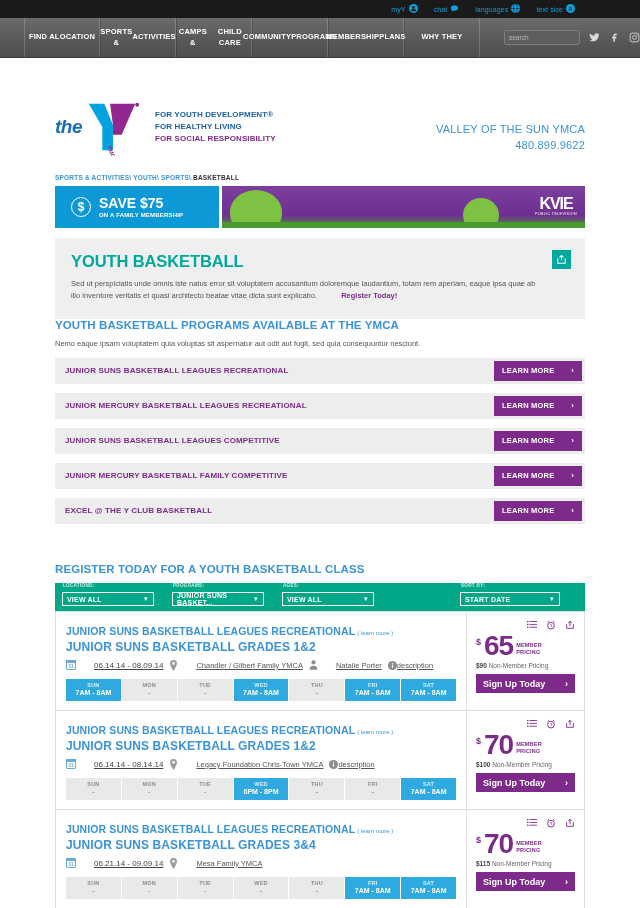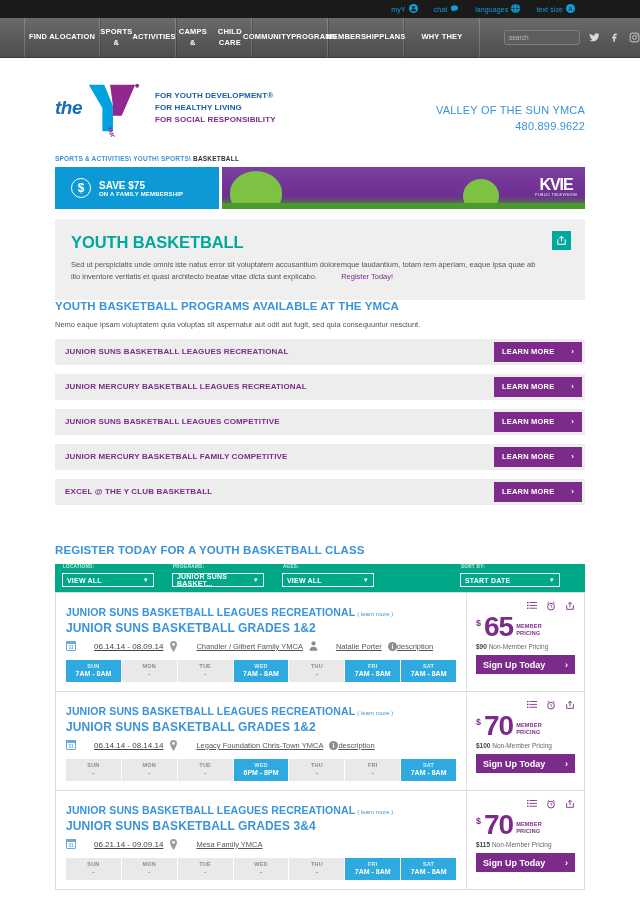--- a/index.html
+++ b/index.html
@@ -92,21 +92,21 @@
   }
 
   
   .page {
     background: #ffffff;
     padding: 0 55px;
   }
   .logo-block {
     display: flex;
     align-items: center;
-    padding-top: 21px;
+    padding-top: 40px;
     padding-bottom: 18px;
     position: relative;
   }
   .logo-the {
     color: #1a6db5;
     font-size: 19px;
     font-weight: bold;
     font-style: italic;
     margin-right: 1px;
     letter-spacing: -0.5px;
@@ -156,21 +156,21 @@
   }
   .dollar-circle {
     width: 20px; height: 20px;
     border: 1.6px solid #ffffff;
     border-radius: 50%;
     color: #ffffff;
     font-size: 12px;
     font-weight: bold;
     display: flex; align-items: center; justify-content: center;
   }
-  .banner-blue .b-t1 { color: #ffffff; font-size: 10px; font-weight: bold; line-height: 1.1; }
+  .banner-blue .b-t1 { color: #ffffff; font-size: 14px; font-weight: bold; line-height: 1.1; }
   .banner-blue .b-t2 { color: #ffffff; font-size: 6px; font-weight: bold; letter-spacing: 0.2px; }
   .banner-purple {
     flex: 1;
     background: linear-gradient(to bottom, #7d3f9e 0%, #6d2f90 70%, #4a9b2f 100%);
     position: relative;
     overflow: hidden;
     cursor: pointer;
     display: flex;
     align-items: center;
   }
@@ -205,21 +205,21 @@
     font-weight: bold;
     letter-spacing: -0.1px;
     margin-bottom: 7px;
   }
   .hero p {
     color: #555555;
     font-size: 7.5px;
     line-height: 1.65;
     max-width: 470px;
   }
-  .hero p a { color: #7c2b8a; text-decoration: none; font-weight: normal; padding-left: 20px; }
+  .hero p a { color: #7c2b8a; text-decoration: none; font-weight: bold; padding-left: 20px; }
   .share-btn {
     position: absolute;
     right: 14px; top: 12px;
     width: 19px; height: 19px;
     background: #00a89c;
     display: flex; align-items: center; justify-content: center;
     cursor: pointer;
   }
 
   

